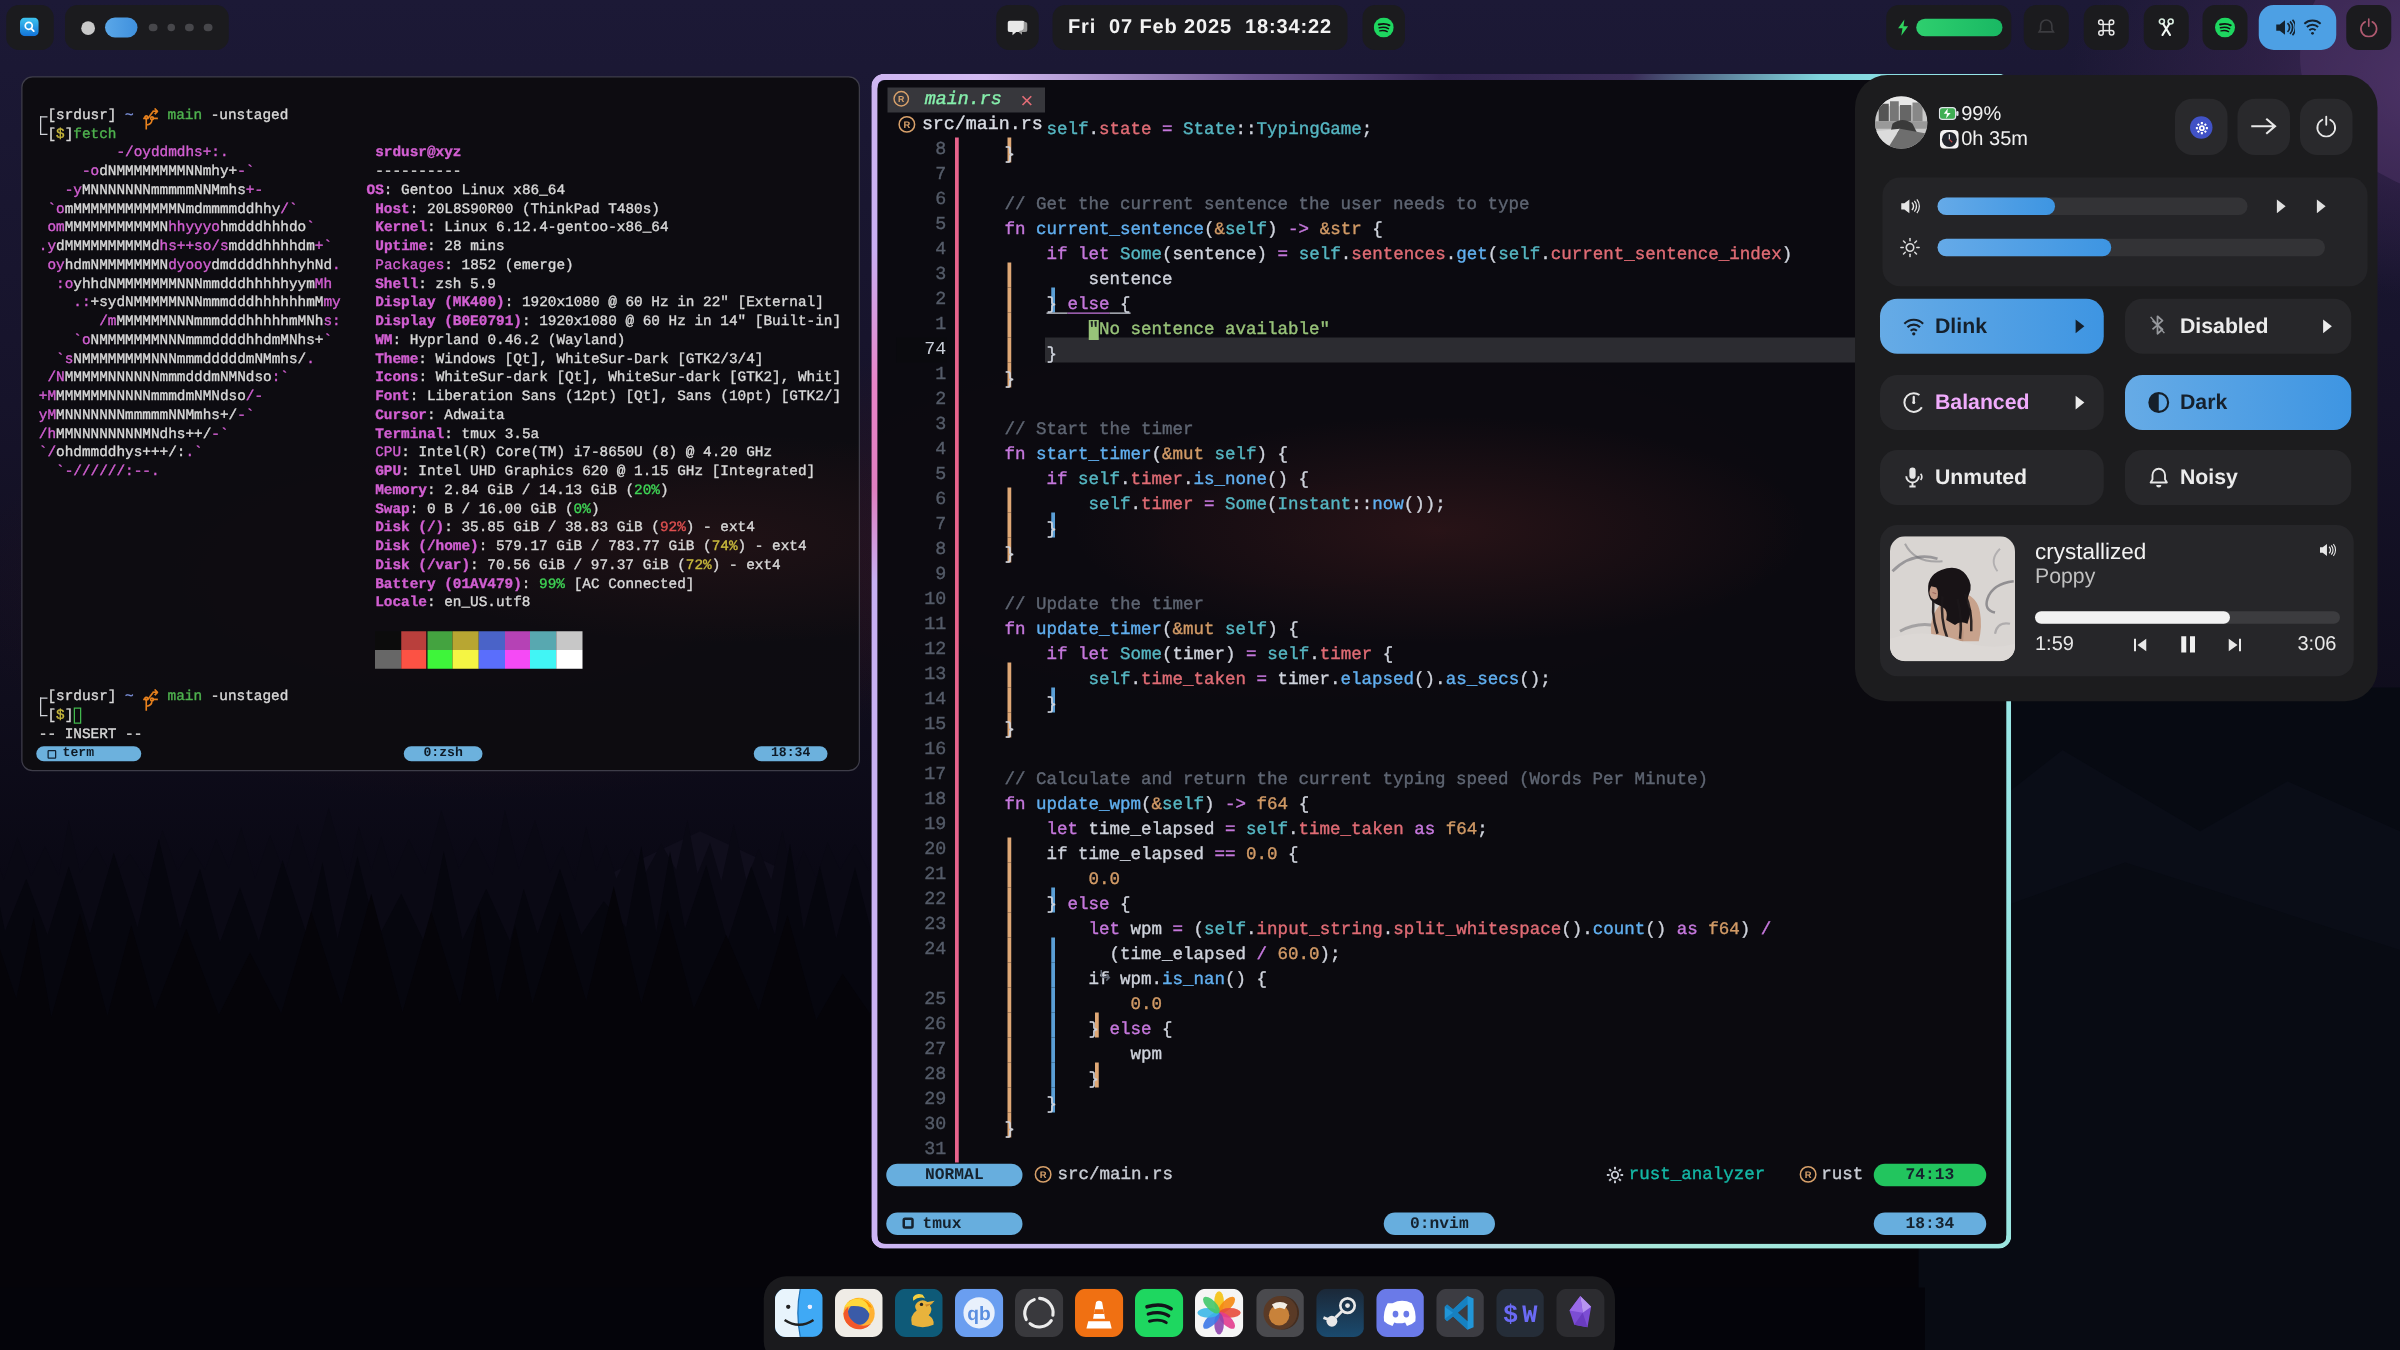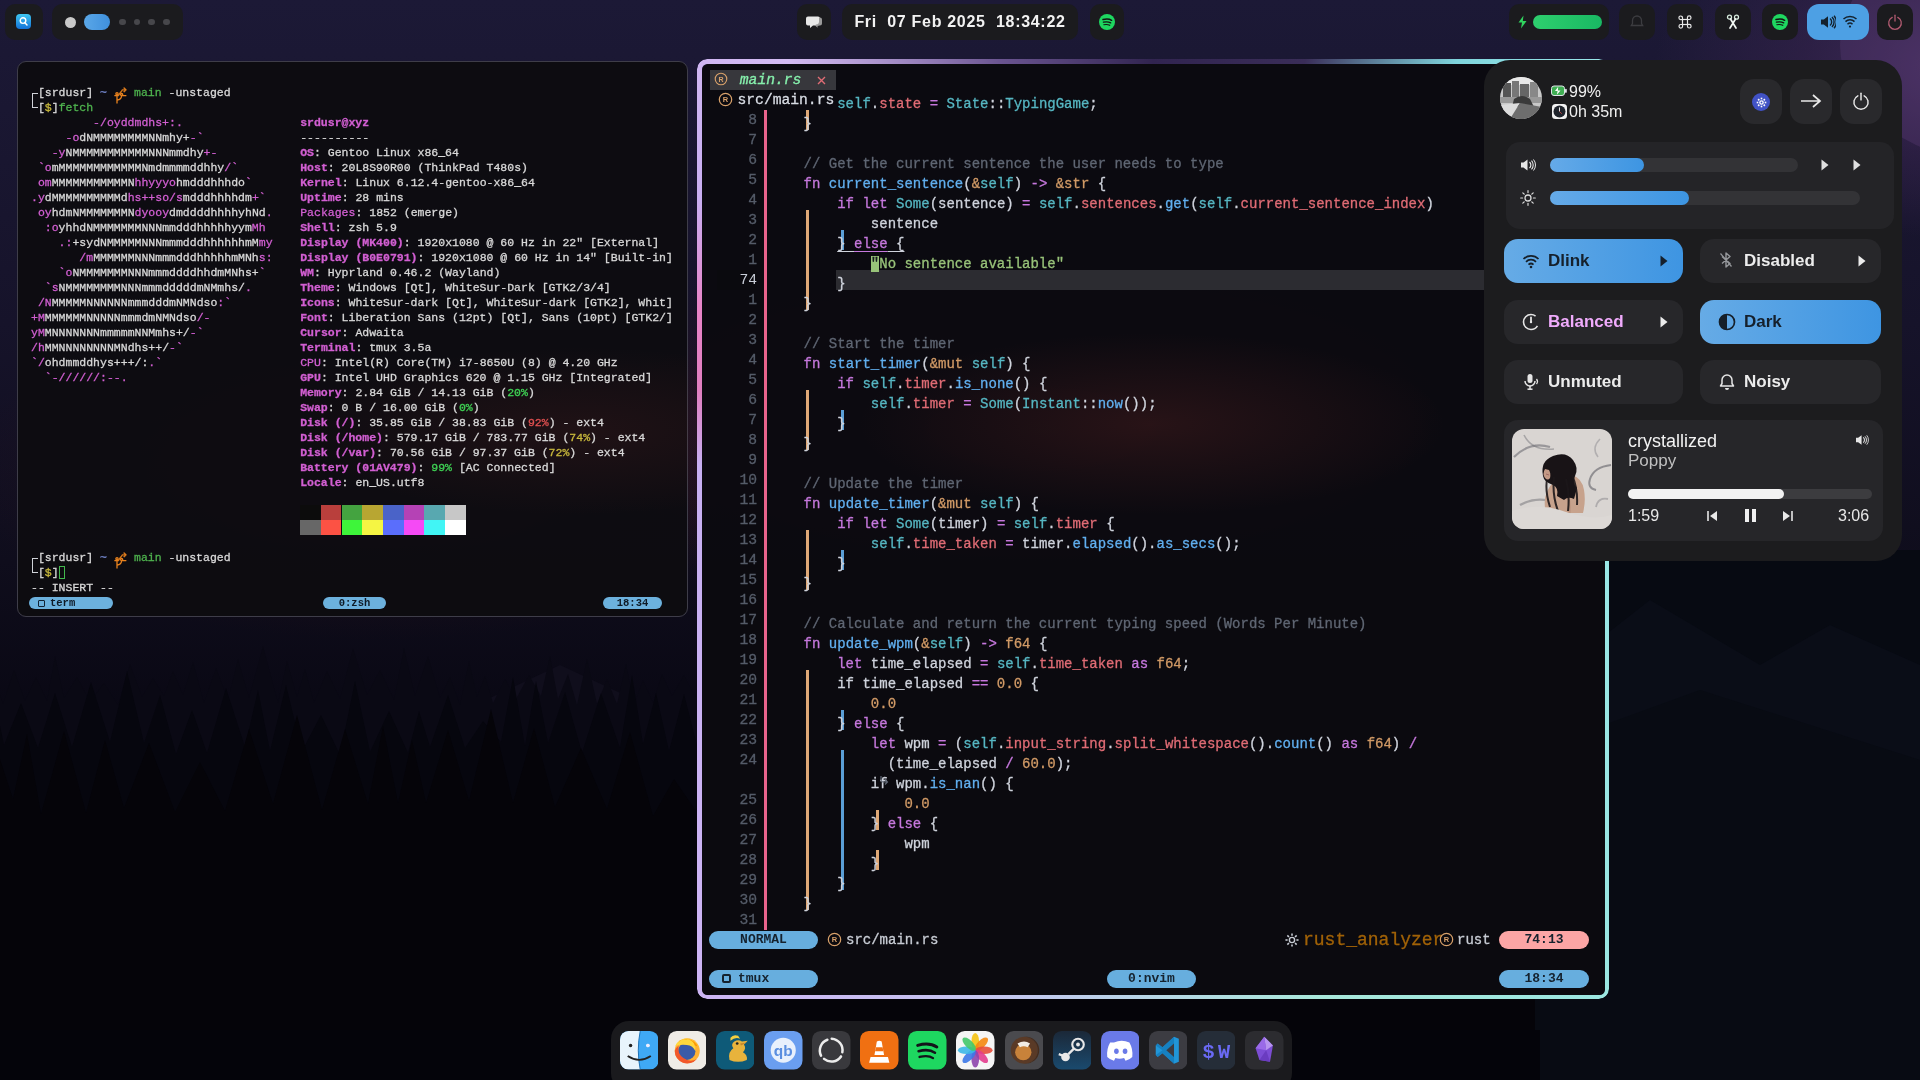--- a/index.html
+++ b/index.html
@@ -130,21 +130,21 @@
     <path d="M5.2,3.4 a6.3,6.3 0 1 0 5.6,0" stroke="#b05a70" stroke-width="1.3" fill="none" stroke-linecap="round"></path>
 <line x1="8" y1="1.2" x2="8" y2="7" stroke="#b05a70" stroke-width="1.3" stroke-linecap="round"></line>
   </svg>
 
 <div class="abs" style="left:17px;top:61px;width:671px;height:556px;background:rgba(13,12,17,0.97);border:1.5px solid #3e3d49;border-radius:9px"></div>
 <div class="abs" style="left:17px;top:61px;width:671px;height:556px;border-radius:9px;background:radial-gradient(ellipse 400px 120px at 560px 370px, rgba(150,55,50,0.13), rgba(150,55,50,0) 70%)"></div>
 <pre class="abs" style="left:31px;top:85px;font-size:11.5px;line-height:15px;color:#d8d8d8"> [srdusr] <span class="bb">~</span> <span style="color:#e8821e">⎇</span> <span class="gg">main</span> <span class="w">-unstaged</span>
  [<span class="yy">$</span>]<span class="gg">fetch</span>
 <span class="m">         -/oyddmdhs+:.</span>                 <span class="m" style="font-weight:bold">srdusr@xyz</span>
 <span class="m">     -o</span><span class="w">dNMMMMMMMMNNmhy+</span><span class="m">-`</span>              <span class="w">----------</span>
-<span class="m">   -y</span><span class="w">NMMMMMMMMMMMNNNmmdhy</span><span class="m">+-</span>            <span class="m" style="font-weight:bold">OS</span><span class="w">: Gentoo Linux x86_64</span>
+<span class="m">   -y</span><span class="w">MNNNNNNNmmmmmNNMmhs</span><span class="m">+-</span>            <span class="m" style="font-weight:bold">OS</span><span class="w">: Gentoo Linux x86_64</span>
 <span class="m"> `o</span><span class="w">mMMMMMMMMMMMMNmdmmmmddhhy</span><span class="m">/`</span>         <span class="m" style="font-weight:bold">Host</span><span class="w">: 20L8S90R00 (ThinkPad T480s)</span>
 <span class="m"> om</span><span class="w">MMMMMMMMMMMN</span><span class="m">hhyyyo</span><span class="w">hmdddhhhdo</span><span class="m">`</span>       <span class="m" style="font-weight:bold">Kernel</span><span class="w">: Linux 6.12.4-gentoo-x86_64</span>
 <span class="m">.y</span><span class="w">dMMMMMMMMMMd</span><span class="m">hs++so/s</span><span class="w">mdddhhhhdm</span><span class="m">+`</span>     <span class="m" style="font-weight:bold">Uptime</span><span class="w">: 28 mins</span>
 <span class="m"> oy</span><span class="w">hdmNMMMMMMMN</span><span class="m">dyooy</span><span class="w">dmddddhhhhyhNd</span><span class="m">.</span>    <span class="m" style="font-weight:normal">Packages</span><span class="w">: 1852 (emerge)</span>
 <span class="m">  :o</span><span class="w">yhhdNMMMMMMMNNNmmdddhhhhhyym</span><span class="m">Mh</span>     <span class="m" style="font-weight:bold">Shell</span><span class="w">: zsh 5.9</span>
 <span class="m">    .:</span><span class="w">+sydNMMMMMNNNmmmdddhhhhhhmM</span><span class="m">my</span>    <span class="m" style="font-weight:bold">Display (MK400)</span><span class="w">: 1920x1080 @ 60 Hz in 22" [External]</span>
 <span class="m">       /m</span><span class="w">MMMMMMNNNmmmdddhhhhhmMNh</span><span class="m">s:</span>    <span class="m" style="font-weight:bold">Display (B0E0791)</span><span class="w">: 1920x1080 @ 60 Hz in 14" [Built-in]</span>
 <span class="m">    `o</span><span class="w">NMMMMMMMNNNmmmddddhhdmMNhs+</span><span class="m">`</span>     <span class="m" style="font-weight:bold">WM</span><span class="w">: Hyprland 0.46.2 (Wayland)</span>
 <span class="m">  `s</span><span class="w">NMMMMMMMMNNNmmmdddddmNMmhs/</span><span class="m">.</span>       <span class="m" style="font-weight:bold">Theme</span><span class="w">: Windows [Qt], WhiteSur-Dark [GTK2/3/4]</span>
 <span class="m"> /N</span><span class="w">MMMMMNNNNNNmmmdddmNMNdso</span><span class="m">:`</span>          <span class="m" style="font-weight:bold">Icons</span><span class="w">: WhiteSur-dark [Qt], WhiteSur-dark [GTK2], Whit]</span>
@@ -363,27 +363,27 @@
 <line x1="8" y1="0.5" x2="8" y2="3"></line>
       <line x1="8" y1="13" x2="8" y2="15.5"></line>
       <line x1="0.5" y1="8" x2="3" y2="8"></line>
       <line x1="13" y1="8" x2="15.5" y2="8"></line>
 <line x1="2.7" y1="2.7" x2="4.5" y2="4.5"></line>
       <line x1="11.5" y1="11.5" x2="13.3" y2="13.3"></line>
       <line x1="2.7" y1="13.3" x2="4.5" y2="11.5"></line>
       <line x1="11.5" y1="4.5" x2="13.3" y2="2.7"></line>
     </g>
   </svg>
-<pre class="abs" style="left:1303px;top:930px;font-size:18px;line-height:20px;color:#a16207">rust_analyzer</pre>
+<pre class="abs" style="left:1303px;top:930px;font-size:14px;line-height:20px;color:#14b8a6">rust_analyzer</pre>
 <svg class="abs" style="left:1439px;top:932px" width="15" height="15" viewBox="0 0 16 16">
     <circle cx="8" cy="8" r="6.6" fill="none" stroke="#d7a06a" stroke-width="1.3"></circle>
     <text x="8" y="11" font-size="8" font-weight="bold" fill="#d7a06a" text-anchor="middle" font-family="Liberation Sans">R</text>
   </svg>
 <pre class="abs" style="left:1457px;top:930px;font-size:14px;line-height:20px;color:#c8ccd4">rust</pre>
-<div class="abs" style="left:1499px;top:931px;width:90px;height:18px;border-radius:9px;background:#fca5a5;text-align:center;font-family:'Liberation Mono';font-size:13px;line-height:18px;font-weight:bold;color:#15222e">74:13</div>
+<div class="abs" style="left:1499px;top:931px;width:90px;height:18px;border-radius:9px;background:#22c55e;text-align:center;font-family:'Liberation Mono';font-size:13px;line-height:18px;font-weight:bold;color:#15222e">74:13</div>
 <div class="abs" style="left:709px;top:970px;width:109px;height:18px;border-radius:9px;background:#67aede"></div>
 <div class="abs" style="left:722px;top:974px;width:9px;height:9px;border:2px solid #15222e;border-radius:2px"></div>
 <div class="abs" style="left:738px;top:970px;width:70px;height:18px;font-family:'Liberation Mono';font-size:13px;line-height:18px;font-weight:bold;color:#15222e">tmux</div>
 <div class="abs" style="left:1107px;top:970px;width:89px;height:18px;border-radius:9px;background:#67aede;text-align:center;font-family:'Liberation Mono';font-size:13px;line-height:18px;font-weight:bold;color:#15222e">0:nvim</div>
 <div class="abs" style="left:1499px;top:970px;width:90px;height:18px;border-radius:9px;background:#67aede;text-align:center;font-family:'Liberation Mono';font-size:13px;line-height:18px;font-weight:bold;color:#15222e">18:34</div>
 
 <div class="abs" style="left:1484px;top:60px;width:418px;height:501px;background:#1c1c1e;border-radius:26px"></div>
 <svg class="abs" style="left:1500px;top:77px" width="42" height="42" viewBox="0 0 42 42">
     <defs>
       <clipPath id="avc">

